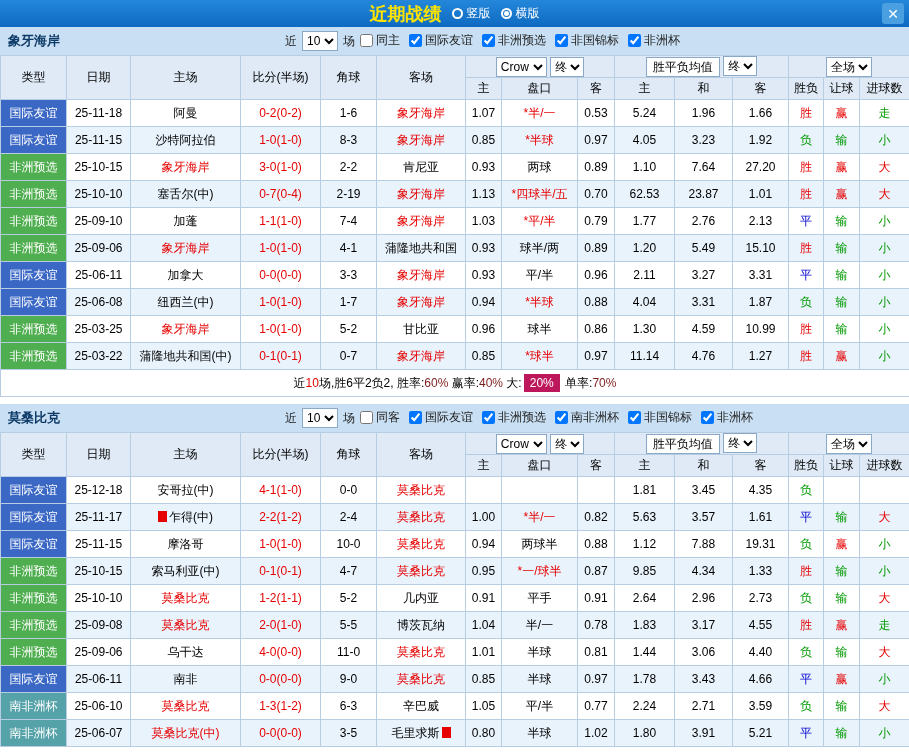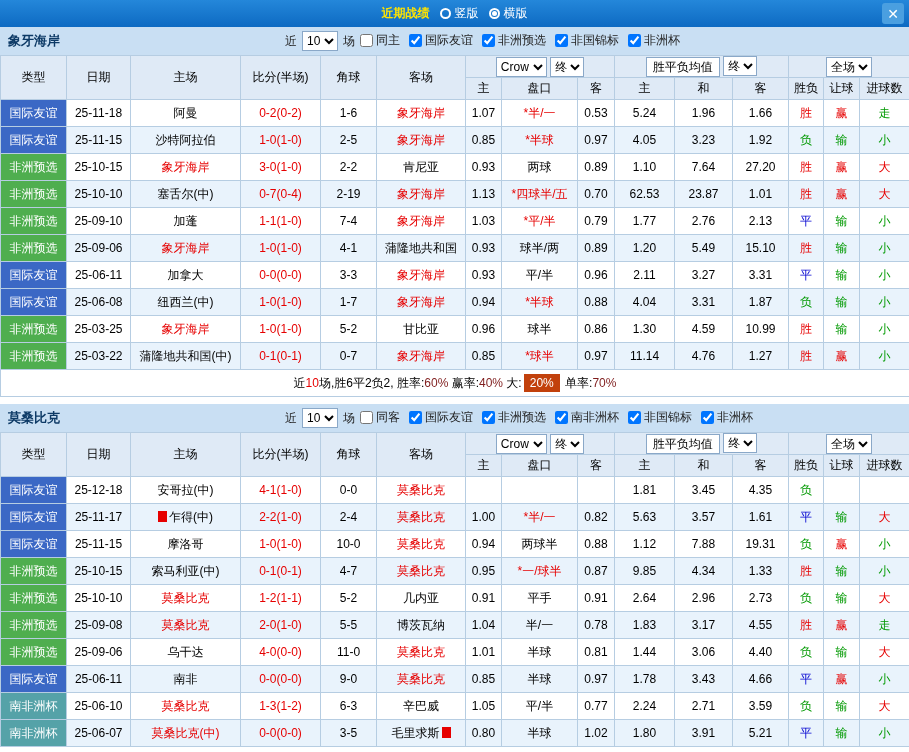--- a/index.html
+++ b/index.html
@@ -18,21 +18,21 @@
     align-items: center;
     position: relative;
   }
   .titlebar-center {
     flex: 1;
     display: flex;
     justify-content: center;
     align-items: center;
     gap: 10px;
   }
-  .dialog-title { color: #ffe400; font-weight: bold; font-size: 12px; }
+  .dialog-title { color: #ffe400; font-weight: bold; font-size: 18px; }
   .radio-group { display: inline-flex; align-items: center; cursor: pointer; }
   .radio {
     width: 11px; height: 11px;
     border: 2px solid #fff; border-radius: 50%;
     display: inline-block; position: relative; background: transparent;
   }
   .radio.sel::after {
     content: ""; position: absolute; left: 1px; top: 1px; right: 1px; bottom: 1px;
     background: #fff; border-radius: 50%;
   }
@@ -107,21 +107,21 @@
     height: 20px; line-height: 18px;
     padding: 0 6px;
     vertical-align: middle;
   }
   
   td.summary { height: 27px; background: #fff; }
   td.summary span { white-space: pre; }
   .seg-black { color: #000; }
   .seg-red   { color: #e60000; }
   .seg-blue  { color: #7f1d1d; }
-  .seg-greenbox { background: #c2410c; color: #fff; padding: 2px 6px; margin: 0 2px; }
+  .seg-greenbox { background: #be185d; color: #fff; padding: 2px 6px; margin: 0 2px; }
 </style>
 </head>
 <body>
 
 <div class="titlebar">
   <div class="titlebar-center">
     <span class="dialog-title">近期战绩</span>
     <span class="radio-group">
       <span class="radio"></span>
       <span class="radio-label">竖版</span>
@@ -225,21 +225,21 @@
           <td>1.66</td>
           <td class="c-red">胜</td>
           <td class="c-red">赢</td>
           <td class="c-green">走</td>
         </tr>
         <tr class="alt">
           <td class="type" style="background: rgb(59, 104, 197);">国际友谊</td>
           <td>25-11-15</td>
           <td><span>沙特阿拉伯</span></td>
           <td class="c-red">1-0(1-0)</td>
-          <td>2-5</td>
+          <td>8-3</td>
           <td><span class="c-red">象牙海岸</span></td>
           <td>0.85</td>
           <td class="c-red">*半球</td>
           <td>0.97</td>
           <td>4.05</td>
           <td>3.23</td>
           <td>1.92</td>
           <td class="c-green">负</td>
           <td class="c-green">输</td>
           <td class="c-green">小</td>
@@ -482,21 +482,21 @@
           <td>3.45</td>
           <td>4.35</td>
           <td class="c-green">负</td>
           <td></td>
           <td></td>
         </tr>
         <tr class="alt">
           <td class="type" style="background: rgb(59, 104, 197);">国际友谊</td>
           <td>25-11-17</td>
           <td><span class="red-flag"></span><span>乍得(中)</span></td>
-          <td class="c-red">2-2(1-0)</td>
+          <td class="c-red">2-2(1-2)</td>
           <td>2-4</td>
           <td><span class="c-red">莫桑比克</span></td>
           <td>1.00</td>
           <td class="c-red">*半/一</td>
           <td>0.82</td>
           <td>5.63</td>
           <td>3.57</td>
           <td>1.61</td>
           <td class="c-blue">平</td>
           <td class="c-green">输</td>

